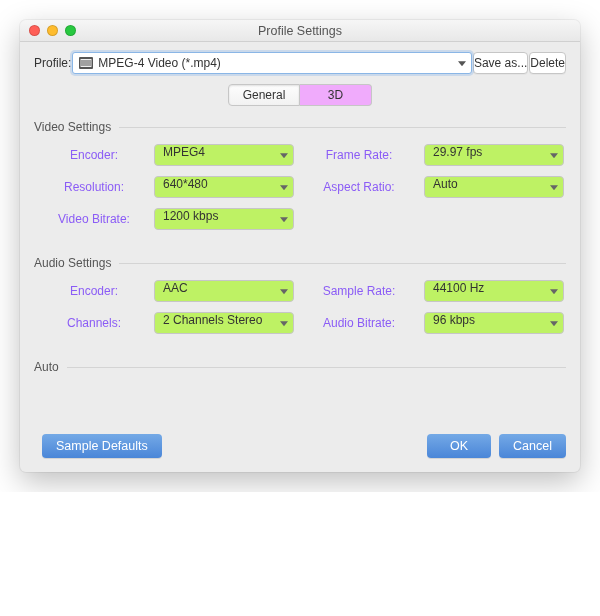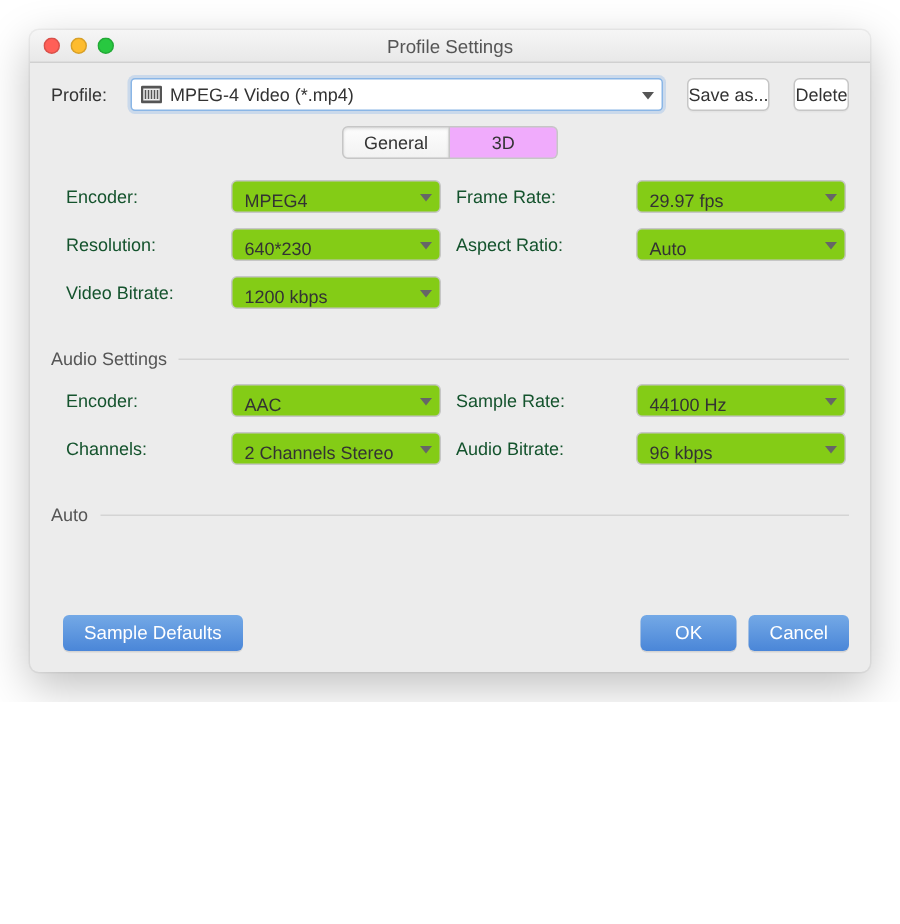--- a/index.html
+++ b/index.html
@@ -46,21 +46,21 @@
     text-align: center;
     color: #555;
     font-size: 12.5px;
   }
   .content {
     padding: 10px 14px 14px 14px;
   }
   .row {
     display: flex;
     align-items: center;
-    gap: 16px;
+    gap: 1px;
   }
   .profile-row {
     margin-bottom: 10px;
   }
   .profile-label {
     color: #333;
   }
   .profile-select {
     flex: 1;
     height: 22px;
@@ -137,30 +137,30 @@
   }
   .grid {
     display: grid;
     grid-template-columns: 100px 140px 110px 140px;
     column-gap: 10px;
     row-gap: 10px;
     align-items: center;
     padding-left: 10px;
   }
   .grid .lbl {
-    text-align: left;
-    color: #14532d;
+    text-align: center;
+    color: #8b5cf6;
   }
   .combo {
     height: 22px;
-    background: #84cc16;
+    background: #bef264;
     border: 1px solid #c6c6c6;
     border-radius: 4px;
     display: flex;
-    align-items: flex-end;
+    align-items: flex-start;
     padding: 0 18px 0 8px;
     position: relative;
     font-size: 12px;
     color: #333;
   }
   .combo .arrow {
     position: absolute;
     right: 5px; top: 50%; transform: translateY(-35%);
     width: 0; height: 0;
     border-left: 4px solid transparent;
@@ -232,35 +232,39 @@
     <div class="segmented">
       <div class="seg active">
           <span>General</span>
         </div>
       <div class="seg">
           <span>3D</span>
         </div>
     </div>
 
     <div class="group">
+      <div class="group-header">
+        <span>Video Settings</span>
+        <span class="line"></span>
+      </div>
       <div class="grid">
         <span class="lbl">Encoder:</span>
         <div class="combo">
           <span>MPEG4</span>
           <span class="arrow"></span>
         </div>
         <span class="lbl">Frame Rate:</span>
         <div class="combo">
           <span>29.97 fps</span>
           <span class="arrow"></span>
         </div>
 
         <span class="lbl">Resolution:</span>
         <div class="combo">
-          <span>640*230</span>
+          <span>640*480</span>
           <span class="arrow"></span>
         </div>
         <span class="lbl">Aspect Ratio:</span>
         <div class="combo">
           <span>Auto</span>
           <span class="arrow"></span>
         </div>
 
         <span class="lbl">Video Bitrate:</span>
         <div class="combo">

